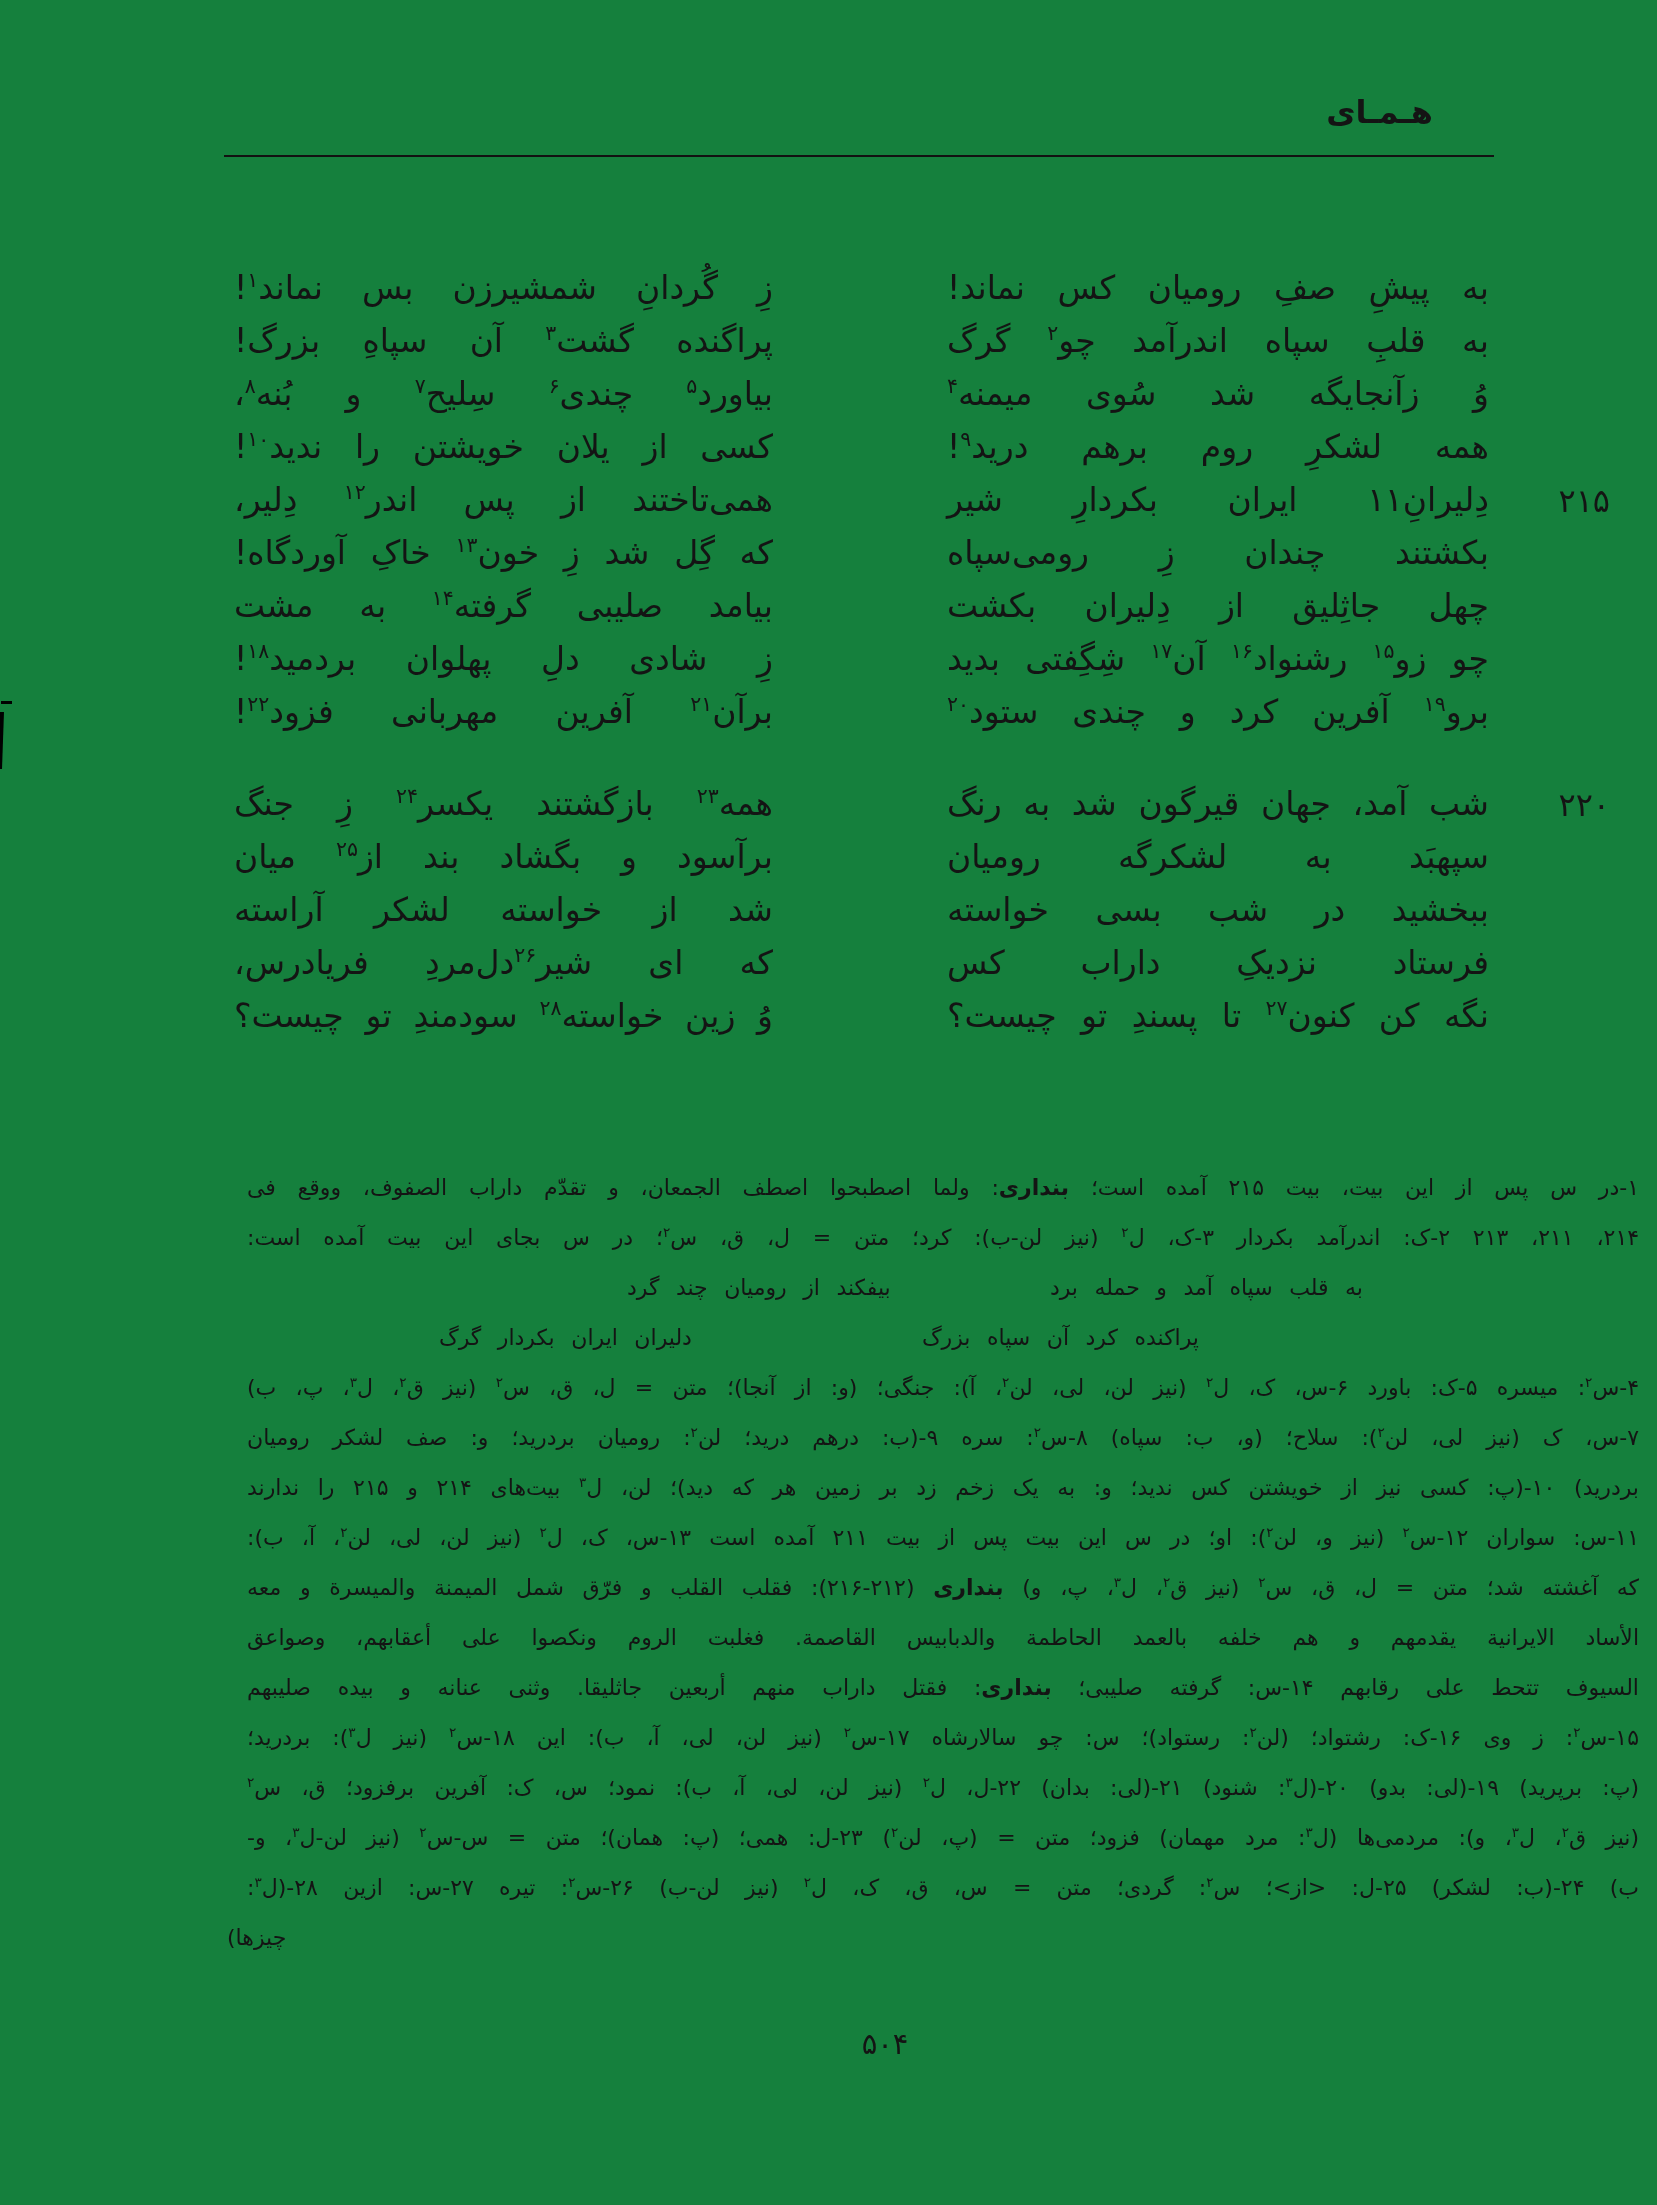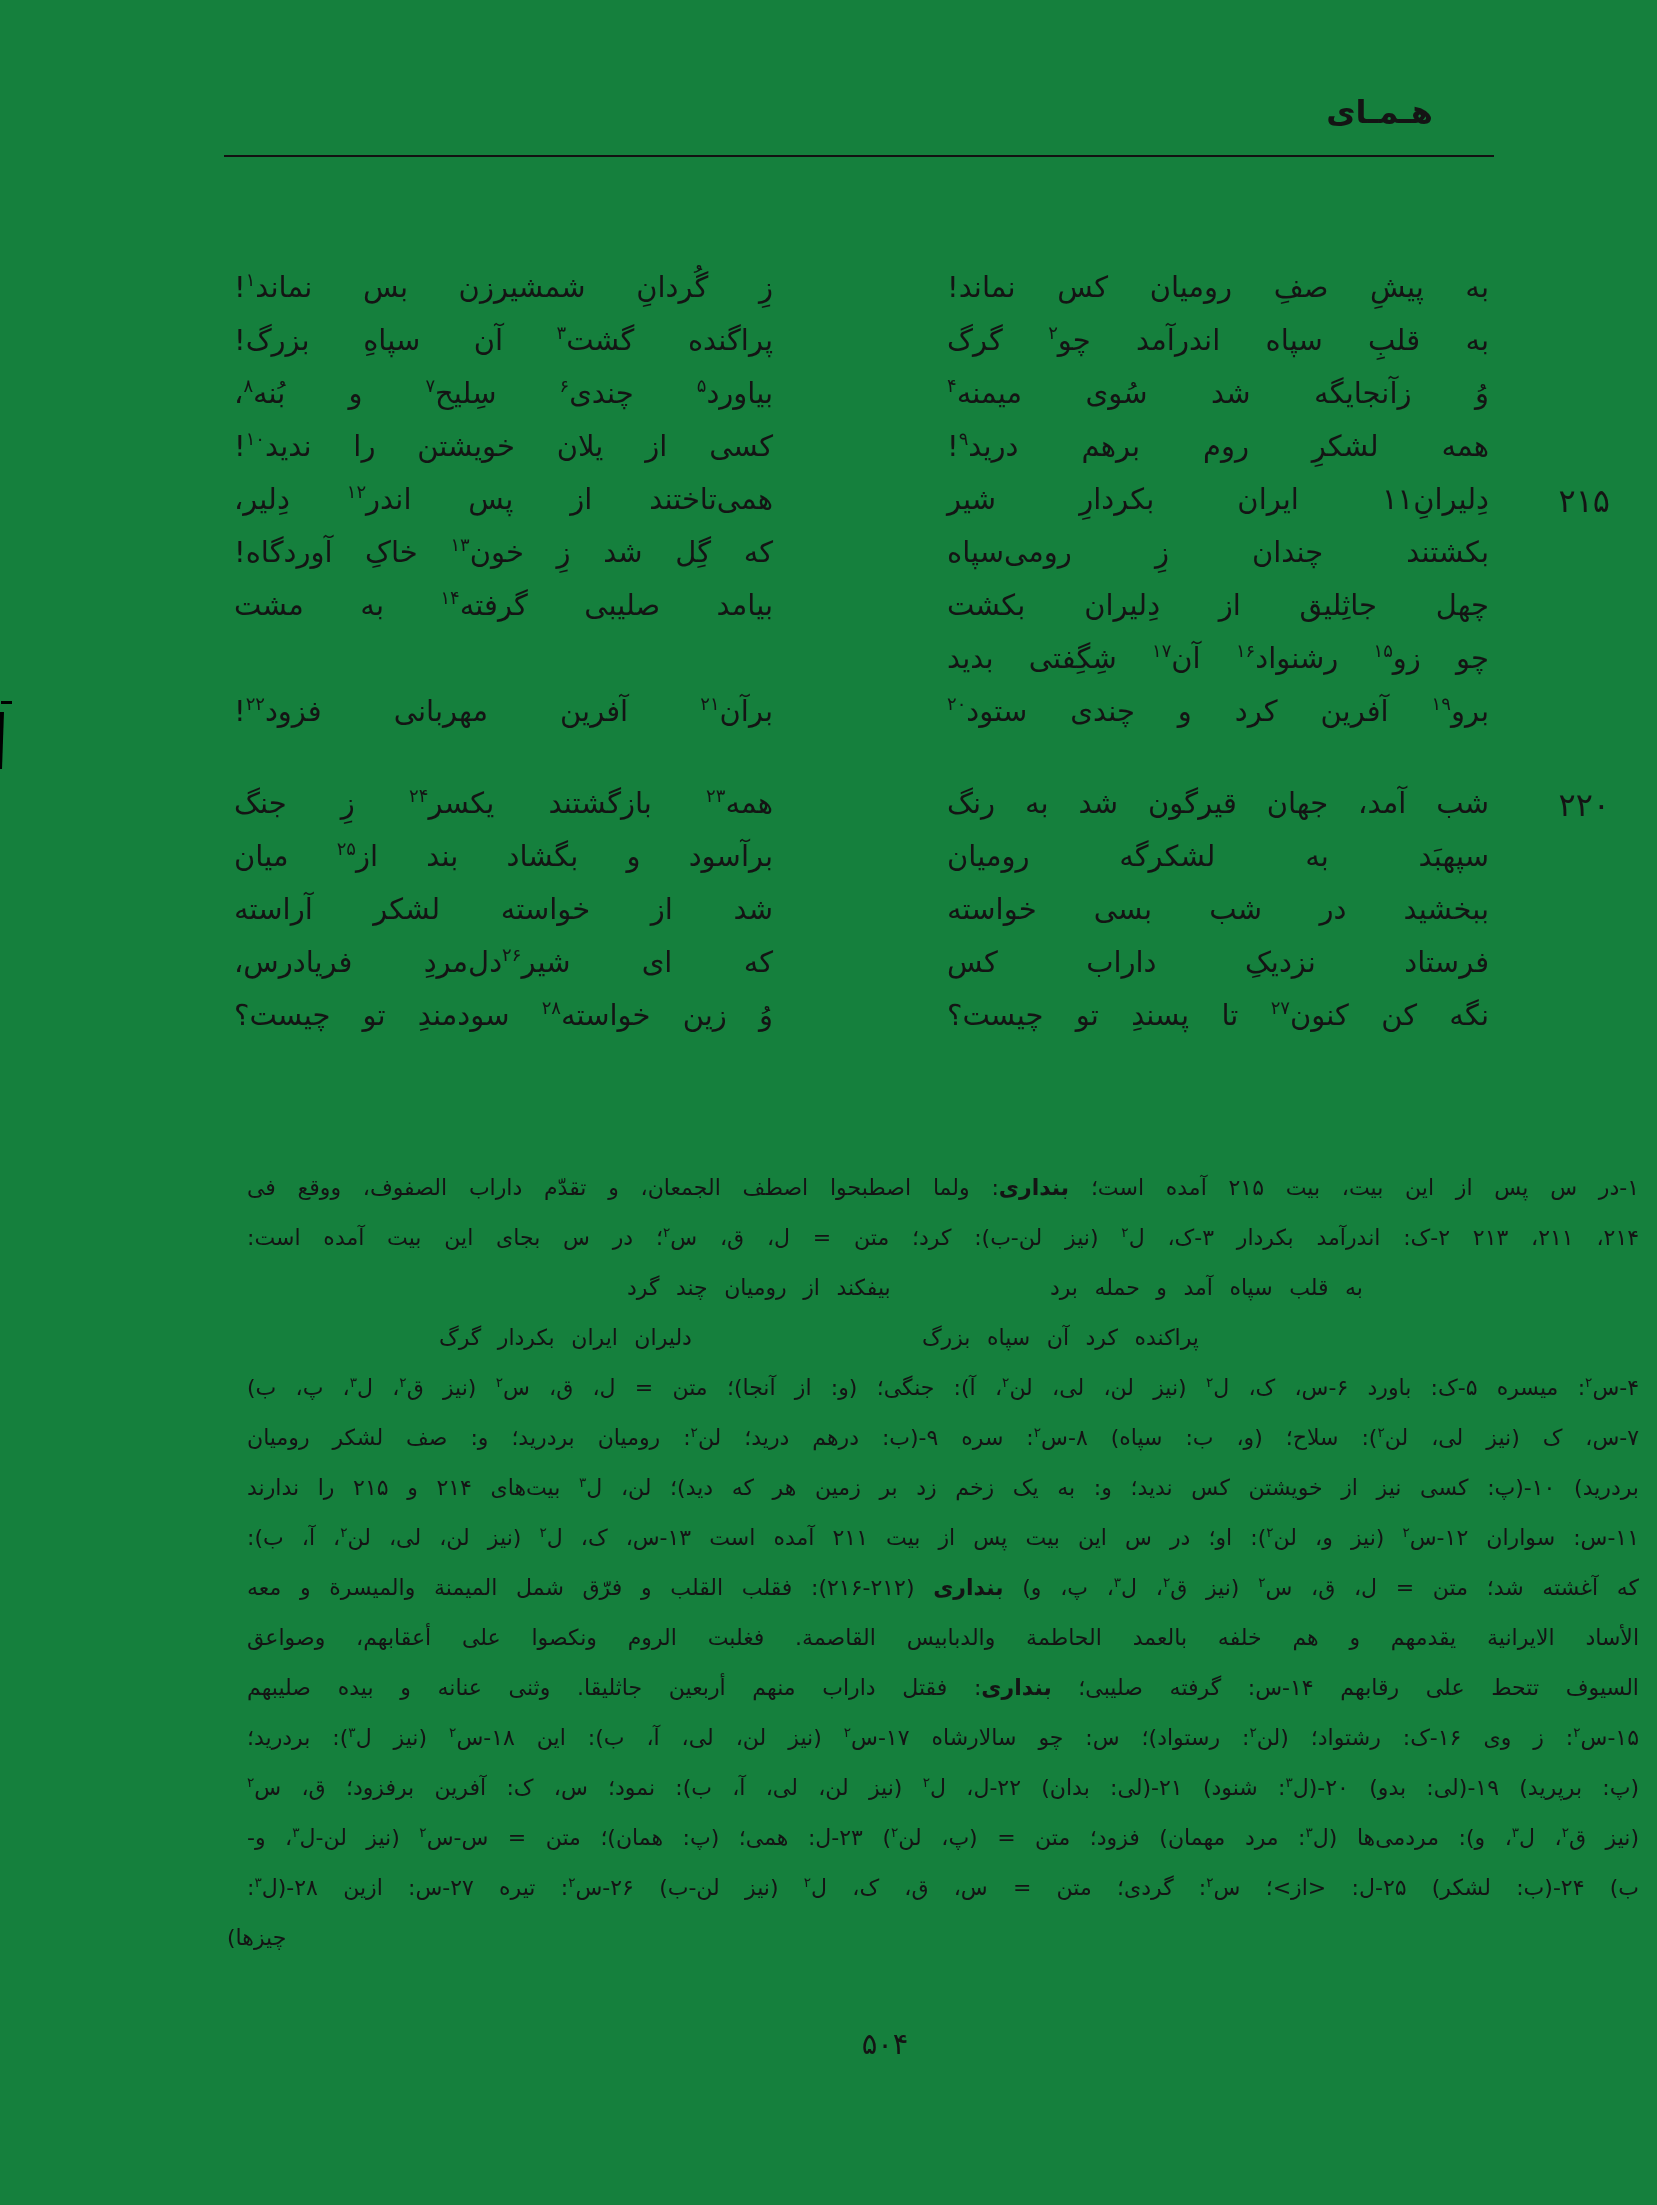--- a/index.html
+++ b/index.html
@@ -21,21 +21,21 @@
     background:#121212;
   }
   .stanza{position:absolute;right:168px;width:1255px;}
   .stanza-1{top:267px;}
   .stanza-2{top:783px;}
   .beyt{
     position:relative;height:53px;
     display:flex;justify-content:space-between;direction:rtl;
   }
   .hemi{
-    font-size:29px;line-height:41px;
+    font-size:33px;line-height:41px;
     text-align:justify;text-align-last:justify;
   }
   .hemi-right{width:542px;}
   .hemi-left{width:539px;}
   .vnum{
     position:absolute;right:-121px;top:2.7px;
     font-size:32px;width:116px;text-align:right;
   }
   .footnotes{
     position:absolute;top:1163px;left:228px;width:1412px;
@@ -111,20 +111,21 @@
       <span class="hemi hemi-left fa-rich">که گِل شد زِ خون<sup>۱۳</sup> خاکِ آوردگاه!</span>
     </div>
     <div class="beyt">
       <span class="vnum"></span>
       <span class="hemi hemi-right fa-rich">چهل جاثِلیق از دِلیران بکشت</span>
       <span class="hemi hemi-left fa-rich">بیامد صلیبی گرفته<sup>۱۴</sup> به مشت</span>
     </div>
     <div class="beyt">
       <span class="vnum"></span>
       <span class="hemi hemi-right fa-rich">چو زو<sup>۱۵</sup> رشنواد<sup>۱۶</sup> آن<sup>۱۷</sup> شِگِفتی بدید</span>
+      <span class="hemi hemi-left fa-rich">زِ شادی دلِ پهلوان بردمید<sup>۱۸</sup>!</span>
     </div>
     <div class="beyt">
       <span class="vnum"></span>
       <span class="hemi hemi-right fa-rich">برو<sup>۱۹</sup> آفرین کرد و چندی ستود<sup>۲۰</sup></span>
       <span class="hemi hemi-left fa-rich">برآن<sup>۲۱</sup> آفرین مهربانی فزود<sup>۲۲</sup>!</span>
     </div>
   </div>
 
   <div class="stanza stanza-2">
     <div class="beyt">

